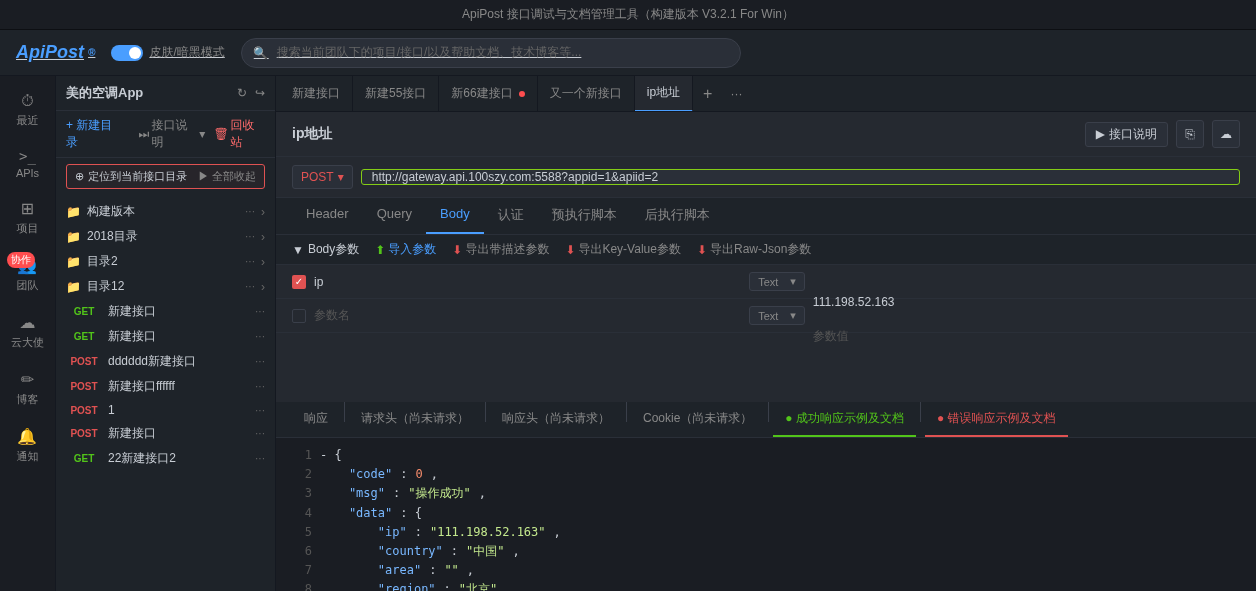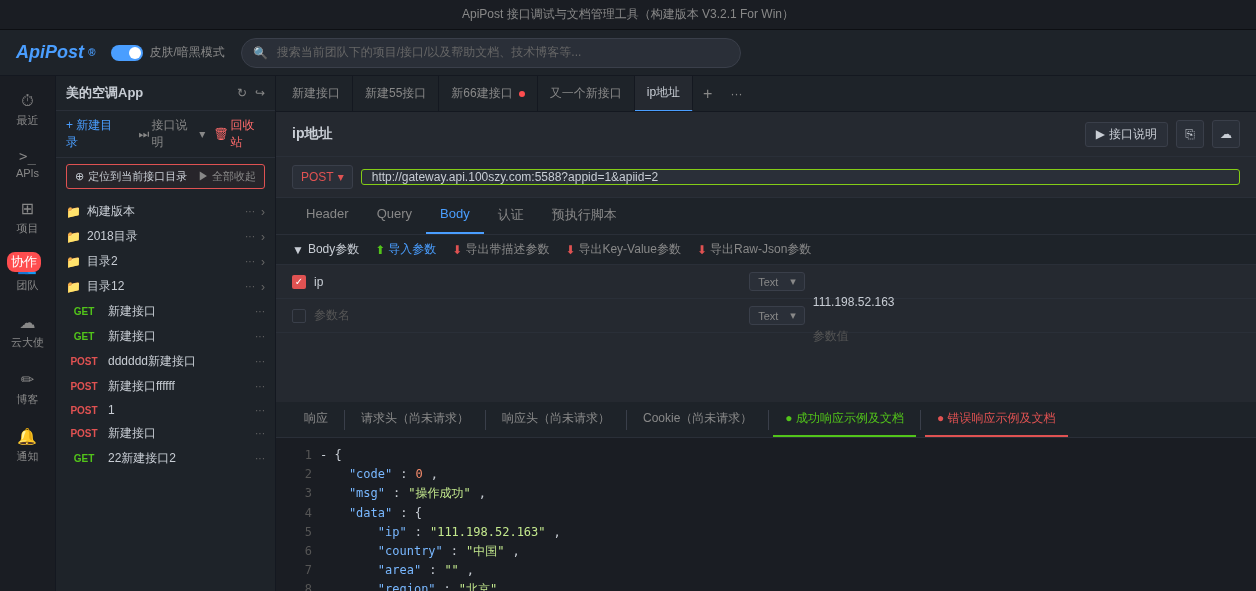--- a/index.html
+++ b/index.html
@@ -19,20 +19,21 @@
 
     
     .top-header {
       background: #1e2329;
       height: 46px;
       display: flex;
       align-items: center;
       padding: 0 16px;
       border-bottom: 1px solid #141820;
       gap: 16px;
+      text-decoration: underline;
     }
     .logo {
       display: flex;
       align-items: center;
       gap: 4px;
       color: #4a9eff;
       font-size: 18px;
       font-weight: bold;
       font-style: italic;
     }
@@ -103,24 +104,24 @@
       font-size: 11px;
       width: 100%;
       text-align: center;
       gap: 3px;
     }
     .nav-item .icon { font-size: 16px; }
     .nav-item.has-badge { position: relative; }
     .badge {
       position: absolute;
       top: 4px;
-      right: 14px;
+      right: 20px;
       background: #ff4d4f;
       color: white;
-      font-size: 13px;
+      font-size: 10px;
       padding: 1px 4px;
       border-radius: 8px;
     }
 
     
     .sidebar {
       width: 220px;
       background: #1e2329;
       border-right: 1px solid #141820;
       display: flex;
@@ -338,21 +339,20 @@
       font-size: 11px;
       display: flex;
       align-items: center;
       gap: 12px;
       cursor: pointer;
     }
     .param-value { flex: 1; color: #c8cdd4; font-size: 12px; margin-top: 41px; }
     .param-placeholder { color: #555; }
     .response-tabs {
       display: flex;
-      align-items: center;
       padding: 0 16px;
       border-bottom: 1px solid #2a2f38;
       background: #1e2329;
       gap: 4px;
     }
     .resp-tab {
       padding: 8px 12px;
       cursor: pointer;
       color: #888;
       font-size: 12px;
@@ -580,20 +580,21 @@
           <span>http://gateway.api.100szy.com:5588?appid=1&amp;apiid=2</span>
         </div>
       </div>
 
       <div class="sub-tabs">
         <div class="sub-tab"><span>Header</span></div>
         <div class="sub-tab"><span>Query</span></div>
         <div class="sub-tab active"><span>Body</span></div>
         <div class="sub-tab"><span>认证</span></div>
         <div class="sub-tab"><span>预执行脚本</span></div>
+        <div class="sub-tab"><span>后执行脚本</span></div>
       </div>
 
       <div class="body-toolbar">
         <span class="body-section-title">
           <span>▼</span>
           <span> Body参数</span>
         </span>
         <span class="body-action">
           <span class="arrow-up">⬆</span>
           <span> 导入参数</span>

